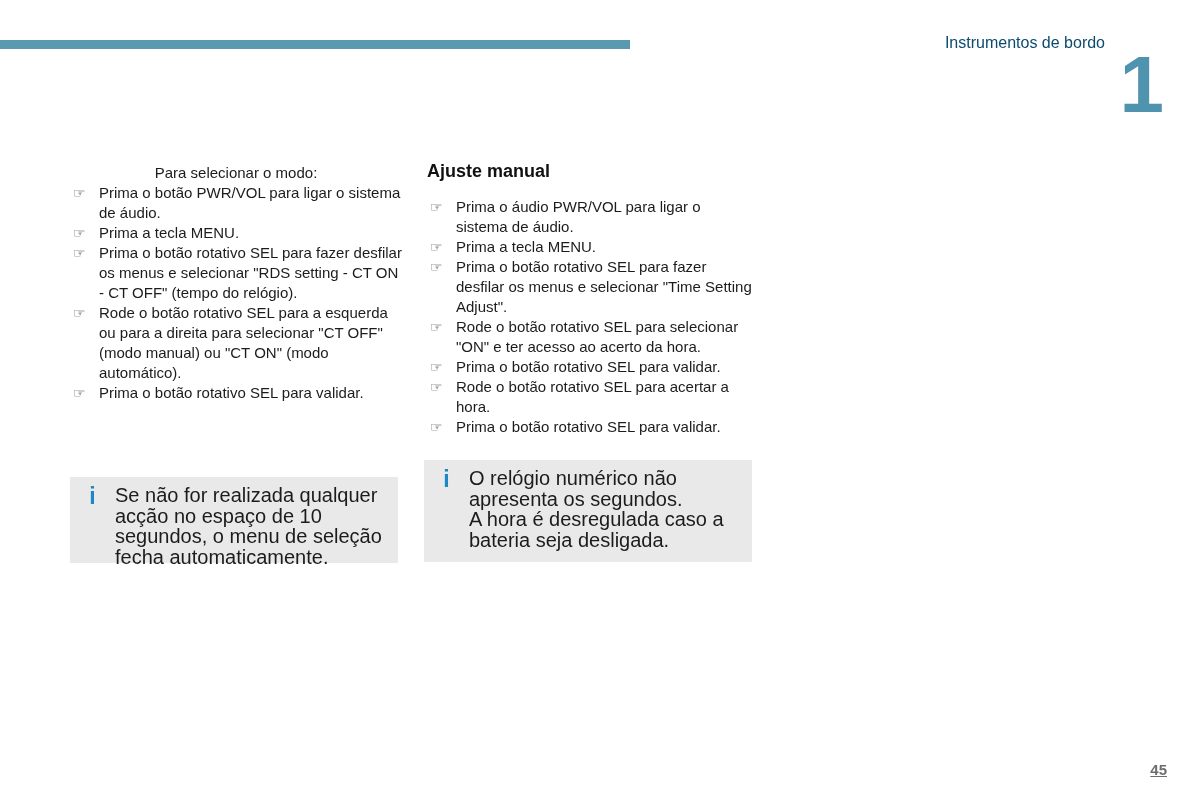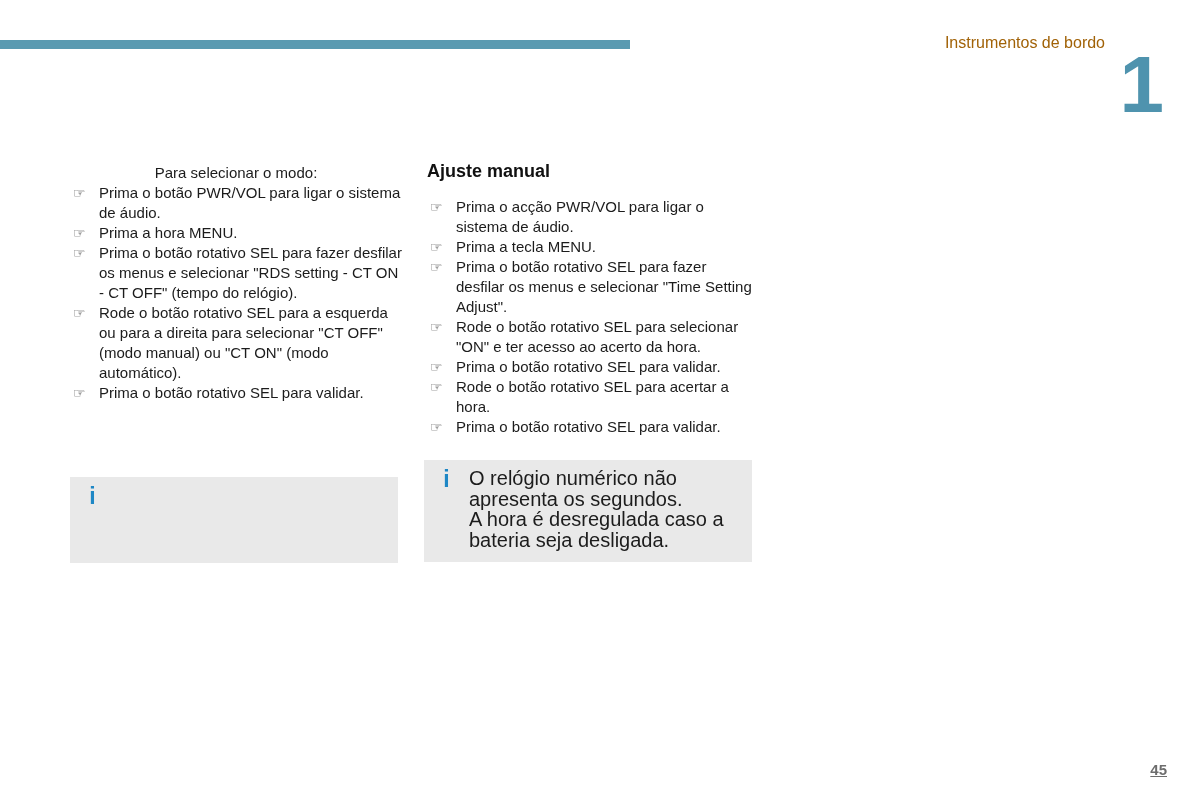--- a/index.html
+++ b/index.html
@@ -11,21 +11,21 @@
     color:#1c1c1c;
     overflow:hidden;
   }
   .top-bar {
     position:absolute; left:0; top:40px;
     width:630px; height:9px;
     background:#5a9ab1;
   }
   .header-title {
     position:absolute; top:34px; right:95px;
-    font-size:16px; color:#a16207;
+    font-size:16px; color:#0c4a6e;
   }
   .chapter-number {
     position:absolute; top:52px; right:36px;
     font-size:80px; font-weight:bold;
     color:#4f93ae; line-height:0.82;
   }
   .column { position:absolute; font-size:15px; line-height:20px; }
   .col-left  { left:70px;  top:163px; width:332px; }
   .col-right { left:427px; top:160px; width:328px; }
   .section-heading {
@@ -73,21 +73,21 @@
 <div class="column col-left">
   <div class="intro-text">Para selecionar o modo:</div>
   <div>
   <div class="bullet-row">
     <span class="bullet-pointer">☞</span>
     <span class="bullet-text"><span>Prima o botão PWR/VOL para ligar o sistema de áudio.</span></span>
   </div>
 
   <div class="bullet-row">
     <span class="bullet-pointer">☞</span>
-    <span class="bullet-text"><span>Prima a hora </span><span class="bold">MENU</span><span>.</span></span>
+    <span class="bullet-text"><span>Prima a tecla </span><span class="bold">MENU</span><span>.</span></span>
   </div>
 
   <div class="bullet-row">
     <span class="bullet-pointer">☞</span>
     <span class="bullet-text"><span>Prima o botão rotativo </span><span class="bold">SEL</span><span> para fazer desfilar os menus e selecionar "</span><span class="bold">RDS setting - CT ON - CT OFF</span><span>" (tempo do relógio).</span></span>
   </div>
 
   <div class="bullet-row">
     <span class="bullet-pointer">☞</span>
     <span class="bullet-text"><span>Rode o botão rotativo </span><span class="bold">SEL</span><span> para a esquerda ou para a direita para selecionar "</span><span class="bold">CT OFF</span><span>" (modo manual) ou "</span><span class="bold">CT ON</span><span>" (modo automático).</span></span>
@@ -98,21 +98,21 @@
     <span class="bullet-text"><span>Prima o botão rotativo SEL para validar.</span></span>
   </div>
 </div>
 </div>
 
 <div class="column col-right">
   <div class="section-heading">Ajuste manual</div>
   <div>
   <div class="bullet-row">
     <span class="bullet-pointer">☞</span>
-    <span class="bullet-text"><span>Prima o acção </span><span class="bold">PWR/VOL</span><span> para ligar o sistema de áudio.</span></span>
+    <span class="bullet-text"><span>Prima o áudio </span><span class="bold">PWR/VOL</span><span> para ligar o sistema de áudio.</span></span>
   </div>
 
   <div class="bullet-row">
     <span class="bullet-pointer">☞</span>
     <span class="bullet-text"><span>Prima a tecla MENU.</span></span>
   </div>
 
   <div class="bullet-row">
     <span class="bullet-pointer">☞</span>
     <span class="bullet-text"><span>Prima o botão rotativo </span><span class="bold">SEL</span><span> para fazer desfilar os menus e selecionar "</span><span class="bold">Time Setting Adjust</span><span>".</span></span>
@@ -135,20 +135,21 @@
 
   <div class="bullet-row">
     <span class="bullet-pointer">☞</span>
     <span class="bullet-text"><span>Prima o botão rotativo </span><span class="bold">SEL</span><span> para validar.</span></span>
   </div>
 </div>
 </div>
 
 <div class="info-box info-box-left">
   <span class="info-icon">i</span>
+  <span class="info-text">Se não for realizada qualquer acção no espaço de 10 segundos, o menu de seleção fecha automaticamente.</span>
 </div>
 
 <div class="info-box info-box-right">
   <span class="info-icon">i</span>
   <span class="info-text">O relógio numérico não apresenta os segundos.
 A hora é desregulada caso a bateria seja desligada.</span>
 </div>
 
 <div class="page-number">45</div>
 

